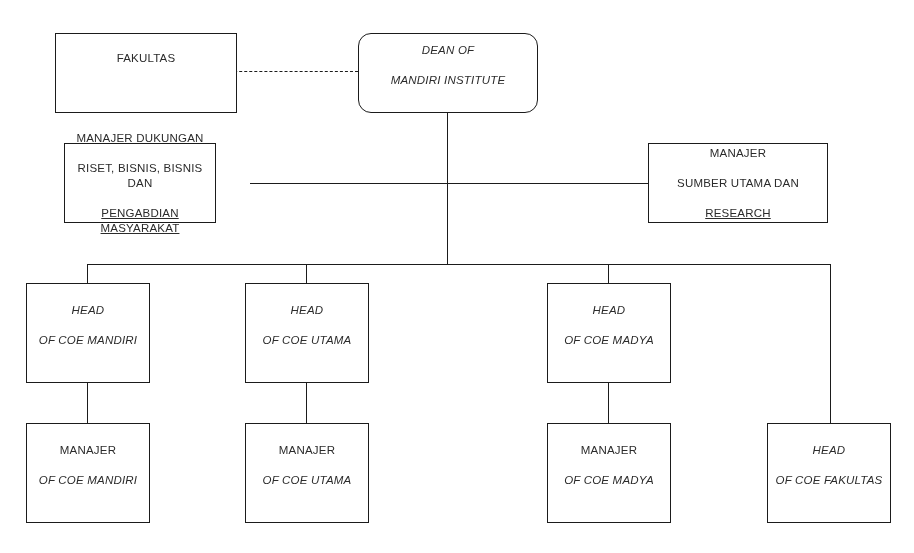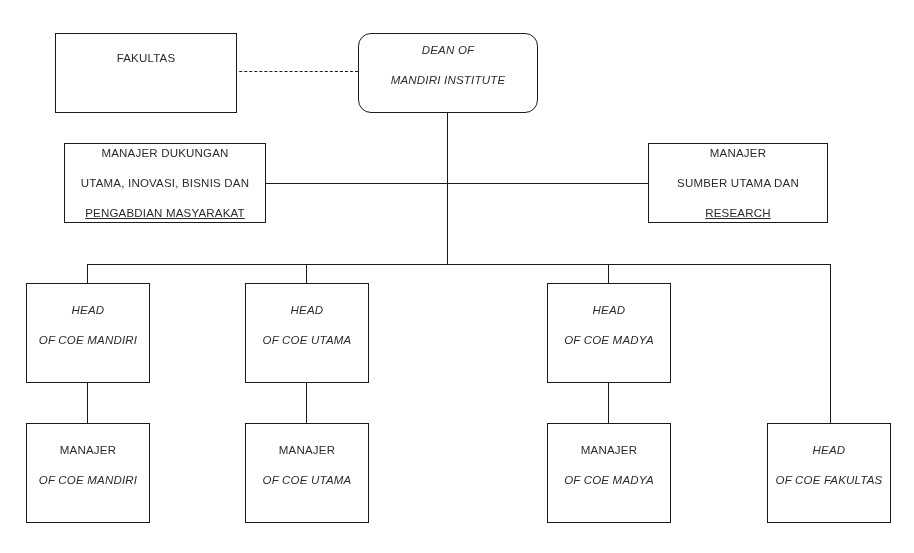--- a/index.html
+++ b/index.html
@@ -96,24 +96,24 @@
   </div>
 
   <div class="node all-italic" id="node-dean_of_research_institute" style="left: 358px; top: 33px; width: 180px; height: 80px; border-radius: 13px;">
     <span class="node-text">
       <span class="line-1">DEAN OF</span>
       <span class="line-2">MANDIRI INSTITUTE</span>
       
     </span>
   </div>
 
-  <div class="node all-normal" id="node-manajer_dukungan" style="left: 64px; top: 143px; width: 202px; height: 80px; justify-content: flex-end;">
+  <div class="node all-normal" id="node-manajer_dukungan" style="left: 64px; top: 143px; width: 152px; height: 80px; justify-content: flex-end;">
     <span class="node-text">
       <span class="line-1">MANAJER DUKUNGAN</span>
-      <span class="line-2">UTAMA, INOVASI, BISNIS DAN</span>
+      <span class="line-2">RISET, BISNIS, BISNIS DAN</span>
       <span class="line-3">PENGABDIAN MASYARAKAT</span>
     </span>
   </div>
 
   <div class="node all-normal" id="node-manajer_sumber_daya" style="left: 648px; top: 143px; width: 180px; height: 80px;">
     <span class="node-text">
       <span class="line-1">MANAJER</span>
       <span class="line-2">SUMBER UTAMA DAN</span>
       <span class="line-3">RESEARCH</span>
     </span>

